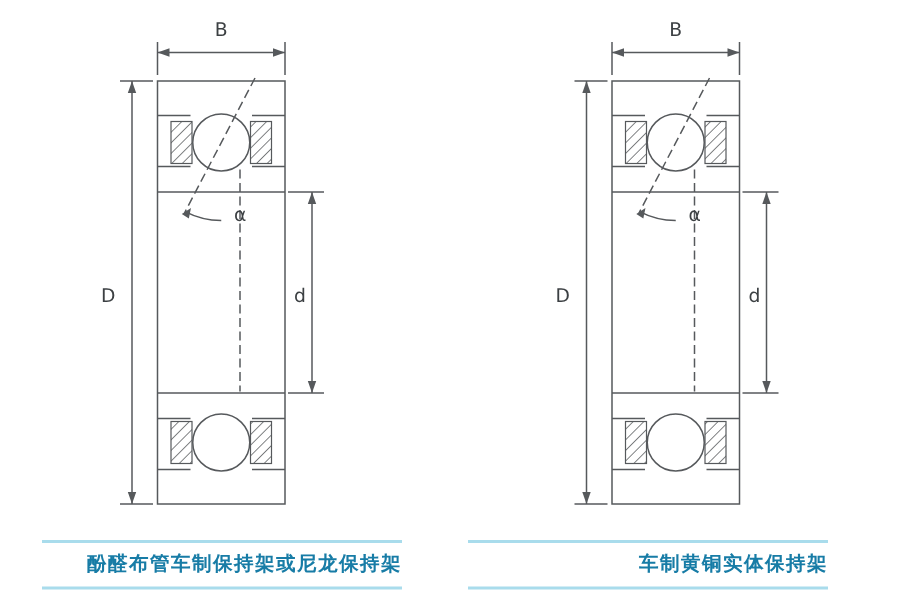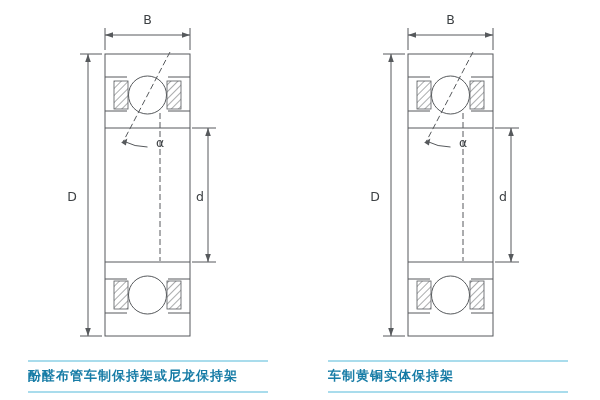--- a/index.html
+++ b/index.html
@@ -16,24 +16,24 @@
   .figure.left{left:20px;}
   .figure.right{left:323px;}
   svg .ln{stroke:var(--line);stroke-width:1;fill:none;}
   svg .dash{stroke:var(--line);stroke-width:1;fill:none;stroke-dasharray:6 3;}
   svg .arrow{fill:var(--line);stroke:none;}
   svg .white{fill:#ffffff;}
   svg .dimtext{font:12.5px "DejaVu Sans","Liberation Sans",sans-serif;fill:var(--dimtext);}
   svg .hatchbox{stroke:var(--line);stroke-width:0.8;}
   .caption{position:absolute;top:360px;border-top:2px solid var(--caption-rule);
            border-bottom:2px solid var(--caption-rule);padding:5px 0 6px;
-           text-align:left;color:var(--caption-text);font-size:13px;font-weight:bold;
+           text-align:right;color:var(--caption-text);font-size:13px;font-weight:bold;
            letter-spacing:1px;}
   .caption.left{left:28px;width:240px;}
-  .caption.right{left:328px;width:240px;}
+  .caption.right{left:312px;width:240px;}
 </style>
 </head>
 <body>
 
 <div>
 
   <div class="figure left">
     <svg width="230" height="352" viewBox="0 0 230 352">
       <defs>
         <pattern id="hatch1" width="5" height="5" patternUnits="userSpaceOnUse" patternTransform="rotate(45)">

